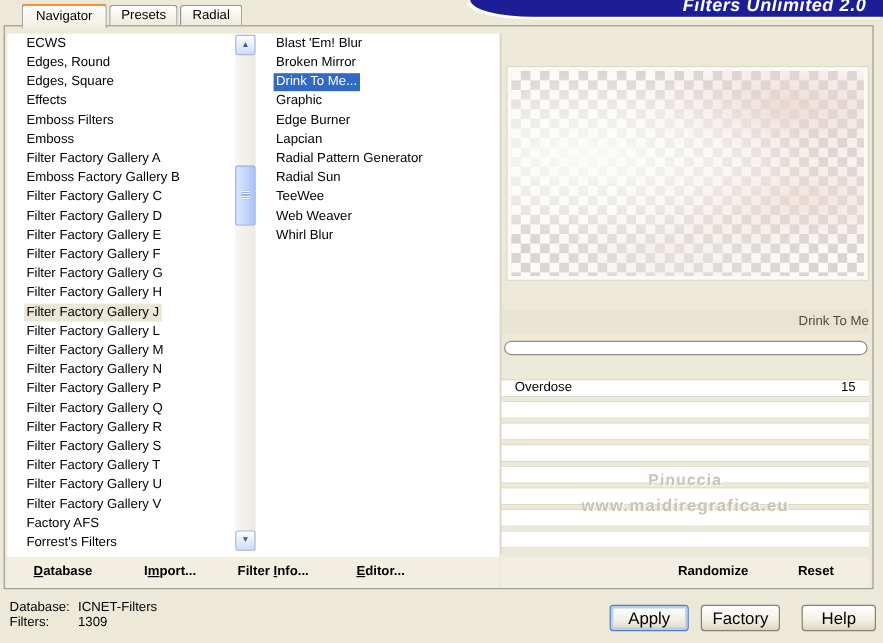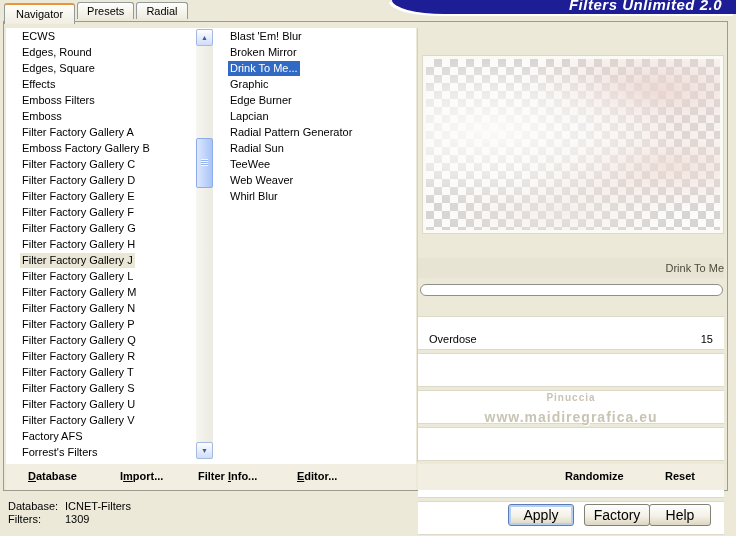--- a/index.html
+++ b/index.html
@@ -6,21 +6,21 @@
   .dialog{position:relative;width:736px;height:536px;background:#ece9d8;overflow:hidden;
     font-family:"Liberation Sans",sans-serif;font-size:11px;color:#000}
 
   
   .banner{position:absolute;top:0;right:0;width:344px;height:14px;background:#1d1d96;
     border-bottom-left-radius:60px 16px;box-shadow:-3px 2px 0 rgba(255,255,255,.95);overflow:hidden}
   .banner span{position:absolute;right:14px;top:-3px;line-height:15px;white-space:nowrap;
     font-weight:bold;font-style:italic;font-size:15px;color:#fff;letter-spacing:.5px}
 
   
-  .tabbar{position:absolute;left:4px;top:2px;display:flex;align-items:flex-start;height:20px;z-index:3}
+  .tabbar{position:absolute;left:18px;top:2px;display:flex;align-items:center;height:20px;z-index:3}
   .tab{box-sizing:border-box;height:17px;padding:2px 9px 0;margin-right:2px;border:1px solid #919b9c;
     border-bottom:none;border-radius:3px 3px 0 0;background:linear-gradient(#fefefc,#eeebdd);cursor:default}
   .tab[data-state="active"]{height:21px;padding:3px 11px 0;border-top:2px solid #e9953a;
     background:linear-gradient(#fdfdfa,#f1eee1);position:relative;top:1px}
 
   
   .page{position:absolute;left:3px;top:21px;width:725px;height:470px;border:1px solid #9b9c90;
     box-sizing:border-box;background:#ece9d8}
 
   .listsbg{position:absolute;left:6px;top:28px;width:410px;height:436px;background:#fff}
@@ -56,26 +56,26 @@
       repeating-conic-gradient(#c9c9c9 0% 25%, #ffffff 0% 50%);
     background-size:auto,auto,auto,auto,auto,16px 16px}
 
   .namebar{position:absolute;left:418px;top:258px;width:306px;height:20px;line-height:20px;
     text-align:right;background:#e8e4d4;color:#4e4a3c}
   .progress{position:absolute;left:420px;top:284px;width:301px;height:10px;background:#fff;
     border:1px solid #8f9089;border-radius:6px}
 
   .params{position:absolute;left:418px;top:316px;width:306px}
   .prow{box-sizing:border-box;height:15px;margin-bottom:3px;background:#fff;border-top:1px solid #dedac9;
-    border-bottom:1px solid #dedac9;display:flex;justify-content:space-between;padding:16px 11px;
+    border-bottom:1px solid #dedac9;display:flex;justify-content:space-between;padding:0 11px;
     line-height:13px;cursor:default}
 
   .watermark{position:absolute;left:418px;top:392px;width:306px;text-align:center;font-weight:bold;
     color:#c9c4b2;text-shadow:1px 1px 0 rgba(255,255,255,.95);pointer-events:none;z-index:2}
-  .watermark .l1{font-size:10px;letter-spacing:1px}
+  .watermark .l1{font-size:13px;letter-spacing:1px}
   .watermark .l2{font-size:14px;margin-top:6px;letter-spacing:1px}
 
   
   .menustrip{position:absolute;top:464px;height:26px;background:#f2efe2}
   .menustrip.left{left:6px;width:410px}
   .menustrip.right{left:418px;width:306px}
   .mi{position:absolute;top:6px;font-weight:bold;white-space:nowrap;cursor:pointer}
   .menustrip.left .mi:nth-of-type(1){left:22px}
   .menustrip.left .mi:nth-of-type(2){left:114px}
   .menustrip.left .mi:nth-of-type(3){left:192px}
@@ -86,21 +86,21 @@
 
   
   .status{position:absolute;left:8px;top:500px;line-height:13px}
   .status .row{display:flex}
   .status .lbl{width:57px}
   .xpbtn{position:absolute;top:504px;height:22px;box-sizing:border-box;border:1px solid #7f8274;
     border-radius:3px;background:linear-gradient(#fefefd,#f4f1e6 55%,#ddd6c2);
     font-family:"Liberation Sans",sans-serif;font-size:14px;color:#000;cursor:pointer}
   .xpbtn:nth-of-type(1){left:508px;width:66px}
   .xpbtn:nth-of-type(2){left:584px;width:66px}
-  .xpbtn:nth-of-type(3){left:649px;width:62px}
+  .xpbtn:nth-of-type(3){left:668px;width:62px}
   .xpbtn[data-state="default"]{box-shadow:inset 0 0 0 2px #b5cff2;border-color:#5a7bb4}
 </style>
 </head>
 <body>
 
 <div class="dialog">
 
   <div class="banner">
     <span>Filters Unlimited 2.0</span>
   </div>
@@ -132,22 +132,22 @@
       <li><span>Filter Factory Gallery F</span></li>
       <li><span>Filter Factory Gallery G</span></li>
       <li><span>Filter Factory Gallery H</span></li>
       <li data-state="selected"><span>Filter Factory Gallery J</span></li>
       <li><span>Filter Factory Gallery L</span></li>
       <li><span>Filter Factory Gallery M</span></li>
       <li><span>Filter Factory Gallery N</span></li>
       <li><span>Filter Factory Gallery P</span></li>
       <li><span>Filter Factory Gallery Q</span></li>
       <li><span>Filter Factory Gallery R</span></li>
+      <li><span>Filter Factory Gallery S</span></li>
       <li><span>Filter Factory Gallery T</span></li>
-      <li><span>Filter Factory Gallery S</span></li>
       <li><span>Filter Factory Gallery U</span></li>
       <li><span>Filter Factory Gallery V</span></li>
       <li><span>Factory AFS</span></li>
       <li><span>Forrest's Filters</span></li>
     </ul>
 
   <div class="sb">
     <div class="sb-btn up">
         <span>▲</span>
       </div>

